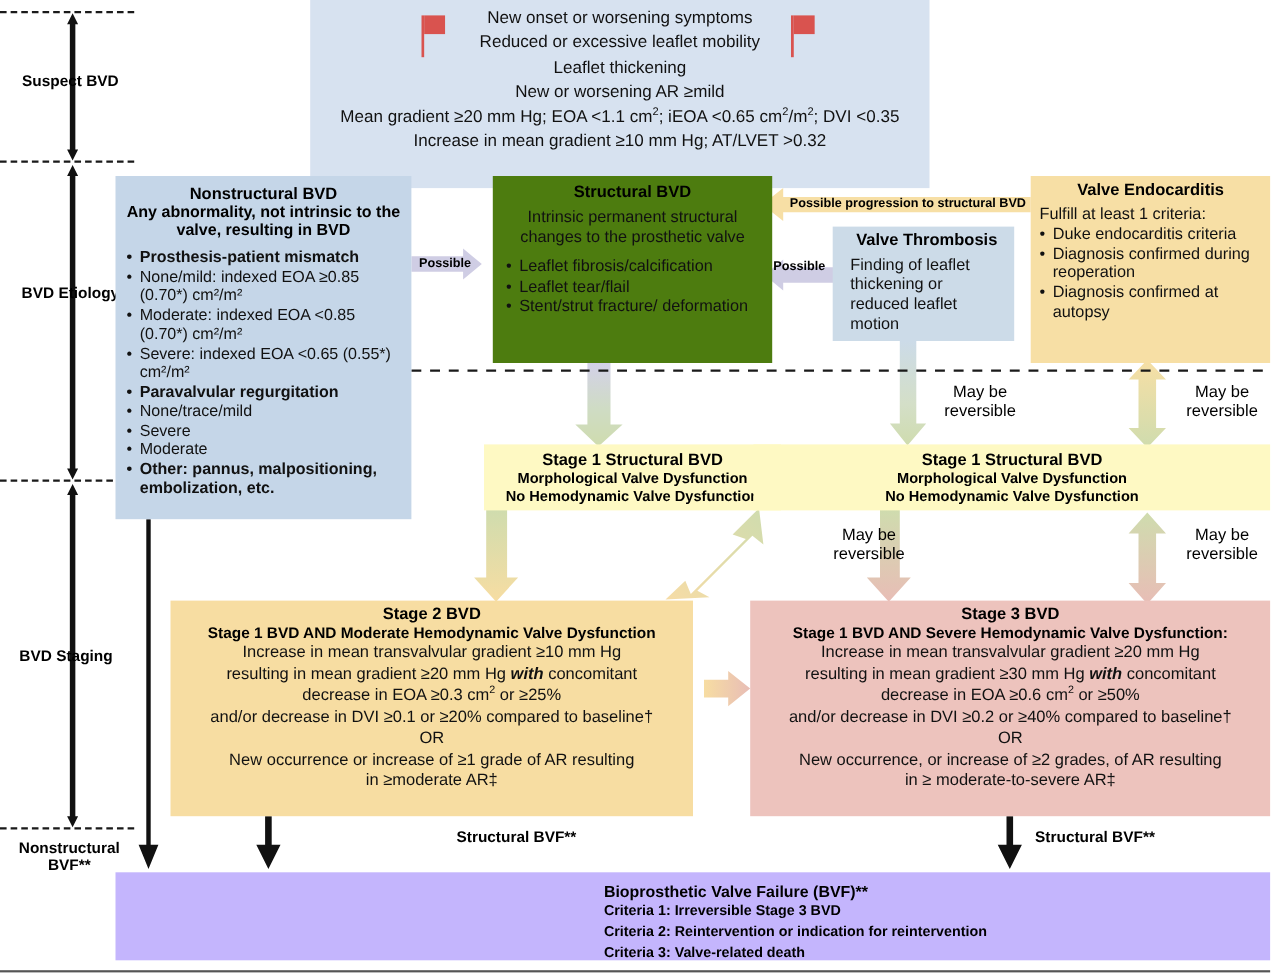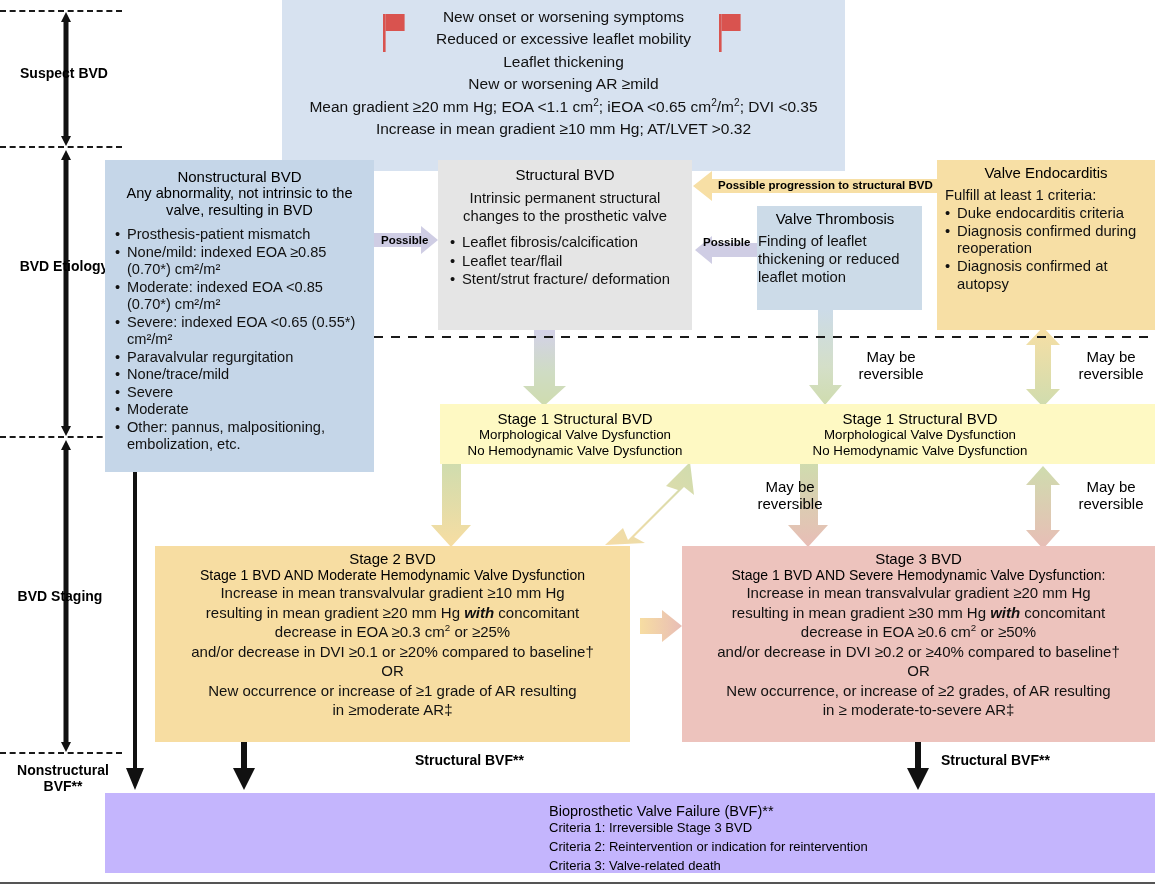--- a/index.html
+++ b/index.html
@@ -1,26 +1,26 @@
 <!DOCTYPE html>
 <html><head>
 <meta charset="utf-8">
 <style>
   html,body{margin:0;padding:0;background:#ffffff;}
   body{font-family:"Liberation Sans",sans-serif;}
   #stage{position:relative;width:1155px;height:886px;background:#fff;overflow:hidden;}
   .box{position:absolute;box-sizing:border-box;}
   .ctr{text-align:center;}
-  .b{font-weight:normal;}
+  .b{font-weight:bold;}
   sup{font-size:.65em;vertical-align:super;line-height:0;}
 
   
   .c-blue{background:#d7e2f0;}
   .c-bluegray{background:#c5d6e8;}
-  .c-purple{background:#e5e5e5;}
+  .c-purple{background:#4d7c0f;margin-left:10px;}
   .c-thromb{background:#ccdbe8;}
   .c-yellow{background:#f7dfa5;}
   .c-green{background:#fef9c3;}
   .c-amber{background:#f7dda2;}
   .c-pink{background:#edc3bd;}
   .c-peach{background:#c4b5fd;}
 
   .lbl{position:absolute;font-weight:bold;font-size:14px;color:#000;}
   .arrowlabel{position:absolute;font-size:15px;color:#000;text-align:center;line-height:1.15;}
   .smalllabel{position:absolute;font-size:11.5px;font-weight:bold;color:#000;}
@@ -195,21 +195,21 @@
   <div class="box c-purple" style="left:438px;top:160px;width:254px;height:170px;padding:6px 12px 0 12px;">
     <div class="b ctr" style="font-size:15px;">Structural BVD</div>
     <div class="boxtext ctr" style="font-size:14.8px;line-height:1.22;margin-top:6px;">Intrinsic permanent structural changes to the prosthetic valve</div>
     <ul class="bul boxtext" style="margin-top:8px;font-size:14.8px;line-height:1.25;">
       <li>Leaflet fibrosis/calcification</li>
       <li>Leaflet tear/flail</li>
       <li>Stent/strut fracture/ deformation</li>
     </ul>
   </div>
 
-  <div class="box c-thromb" style="left:757px;top:206px;width:165px;height:104px;padding:4px 10px 0 1px;">
+  <div class="box c-thromb" style="left:757px;top:206px;width:165px;height:104px;padding:4px 10px 0 16px;">
     <div class="b ctr" style="font-size:15px;">Valve Thrombosis</div>
     <div class="boxtext" style="font-size:14.8px;line-height:1.22;margin-top:5px;">Finding of leaflet thickening or reduced leaflet motion</div>
   </div>
 
   <div class="box c-yellow" style="left:937px;top:160px;width:218px;height:170px;padding:4px 8px 0 8px;">
     <div class="b ctr" style="font-size:15px;">Valve Endocarditis</div>
     <div class="boxtext" style="font-size:14.8px;line-height:1.2;margin-top:6px;">Fulfill at least 1 criteria:</div>
     <ul class="bul boxtext" style="font-size:14.8px;line-height:1.2;">
       <li>Duke endocarditis criteria</li>
       <li>Diagnosis confirmed during reoperation</li>

